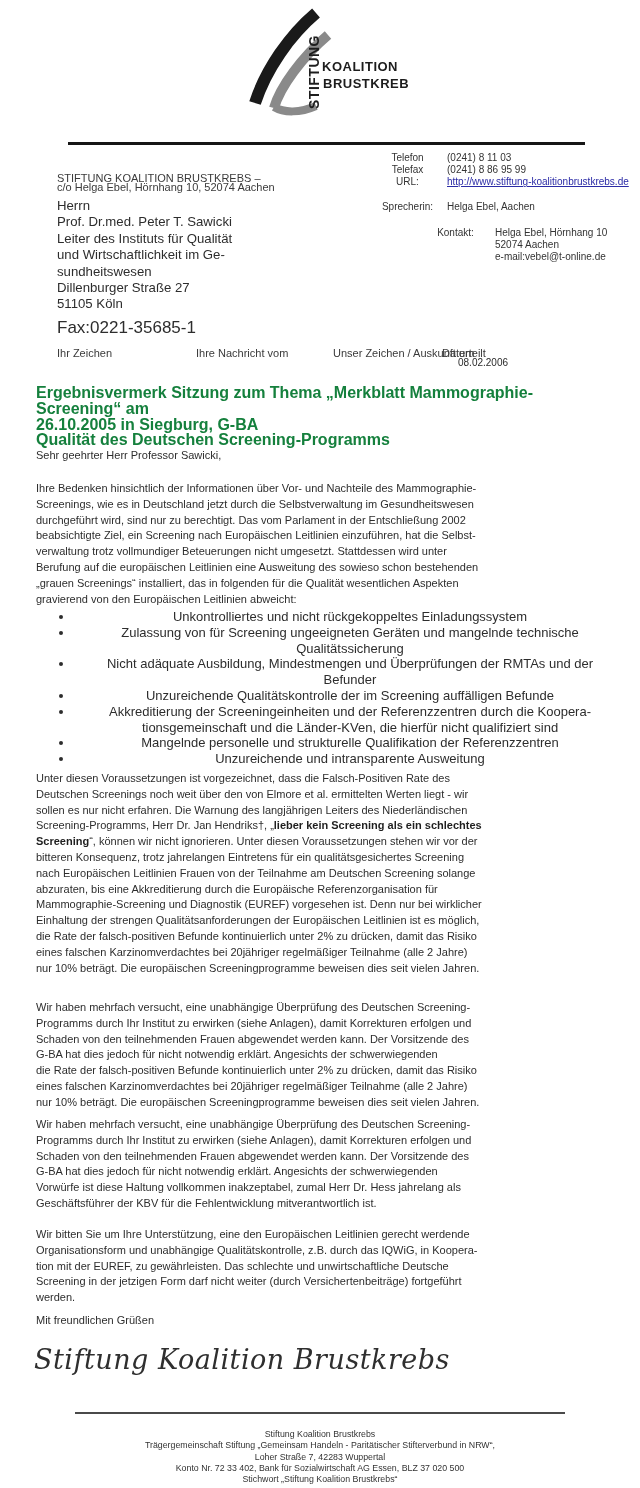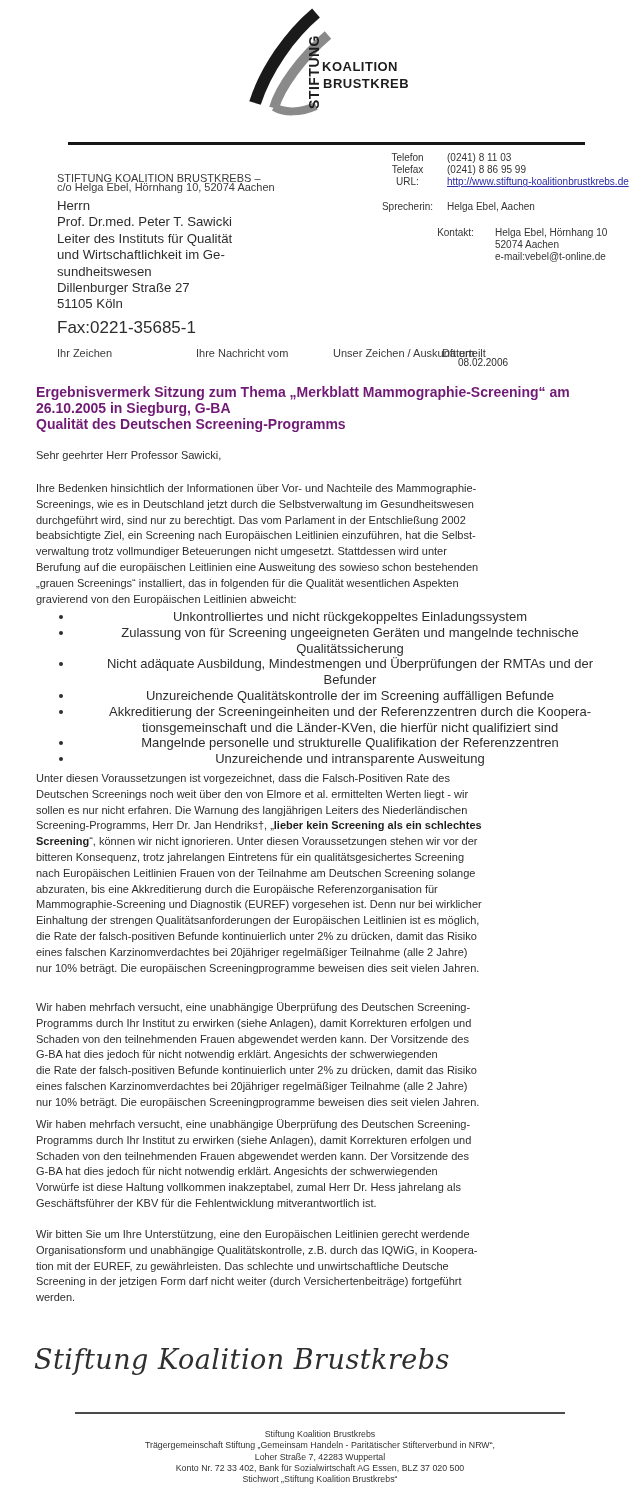--- a/index.html
+++ b/index.html
@@ -20,21 +20,21 @@
   .contact a{color:#2b2ba6;text-decoration:underline;}
   
   .sender-small{left:57px;top:174px;font-size:11px;line-height:9.2px;color:#3a3a3a;}
   .recipient{left:57px;top:198px;font-size:13.2px;line-height:16.4px;}
   .fax-line{left:57px;top:318px;font-size:17px;}
   
   .ref-label{font-size:11px;color:#3a3a3a;top:347px;}
   .ref-date-value{left:458px;top:357px;font-size:10px;color:#2a2a2a;}
   
   .body-text{font-size:11px;line-height:15.8px;width:560px;}
-  .subject{left:36px;top:385px;font-weight:bold;font-size:14px;line-height:15.8px;width:560px;color:#701a75;}
+  .subject{left:36px;top:385px;font-weight:bold;font-size:16px;line-height:15.8px;width:560px;color:#15803d;}
   .salutation{left:36px;top:448px;}
   .p1{left:36px;top:481px;}
   .issues{left:36px;top:609px;width:552px;margin:0;padding:0 0 0 38px;font-size:13px;line-height:15.8px;}
   .issues li{white-space:pre-line;text-align:center;}
   .p2{left:36px;top:771px;}
   .p2 strong{color:#1f1f1f;}
   .p3{left:36px;top:1000px;}
   .p4{left:36px;top:1117px;}
   .p5{left:36px;top:1227px;}
   .closing{left:36px;top:1313px;}
@@ -157,20 +157,21 @@
 Schaden von den teilnehmenden Frauen abgewendet werden kann. Der Vorsitzende des
 G-BA hat dies jedoch für nicht notwendig erklärt. Angesichts der schwerwiegenden
 Vorwürfe ist diese Haltung vollkommen inakzeptabel, zumal Herr Dr. Hess jahrelang als
 Geschäftsführer der KBV für die Fehlentwicklung mitverantwortlich ist.</div>
   <div class="abs p5 body-text pre">Wir bitten Sie um Ihre Unterstützung, eine den Europäischen Leitlinien gerecht werdende
 Organisationsform und unabhängige Qualitätskontrolle, z.B. durch das IQWiG, in Koopera-
 tion mit der EUREF, zu gewährleisten. Das schlechte und unwirtschaftliche Deutsche
 Screening in der jetzigen Form darf nicht weiter (durch Versichertenbeiträge) fortgeführt
 werden.</div>
 
+  <div class="abs closing body-text">Mit freundlichen Grüßen</div>
   <div class="abs signature">Stiftung Koalition Brustkrebs</div>
 
   <div class="abs footer-rule"></div>
   <div class="abs footer-text pre">Stiftung Koalition Brustkrebs
 Trägergemeinschaft Stiftung „Gemeinsam Handeln - Paritätischer Stifterverbund in NRW“,
 Loher Straße 7, 42283 Wuppertal
 Konto Nr. 72 33 402, Bank für Sozialwirtschaft AG Essen, BLZ 37 020 500
 Stichwort „Stiftung Koalition Brustkrebs“</div>
 
 </div>

